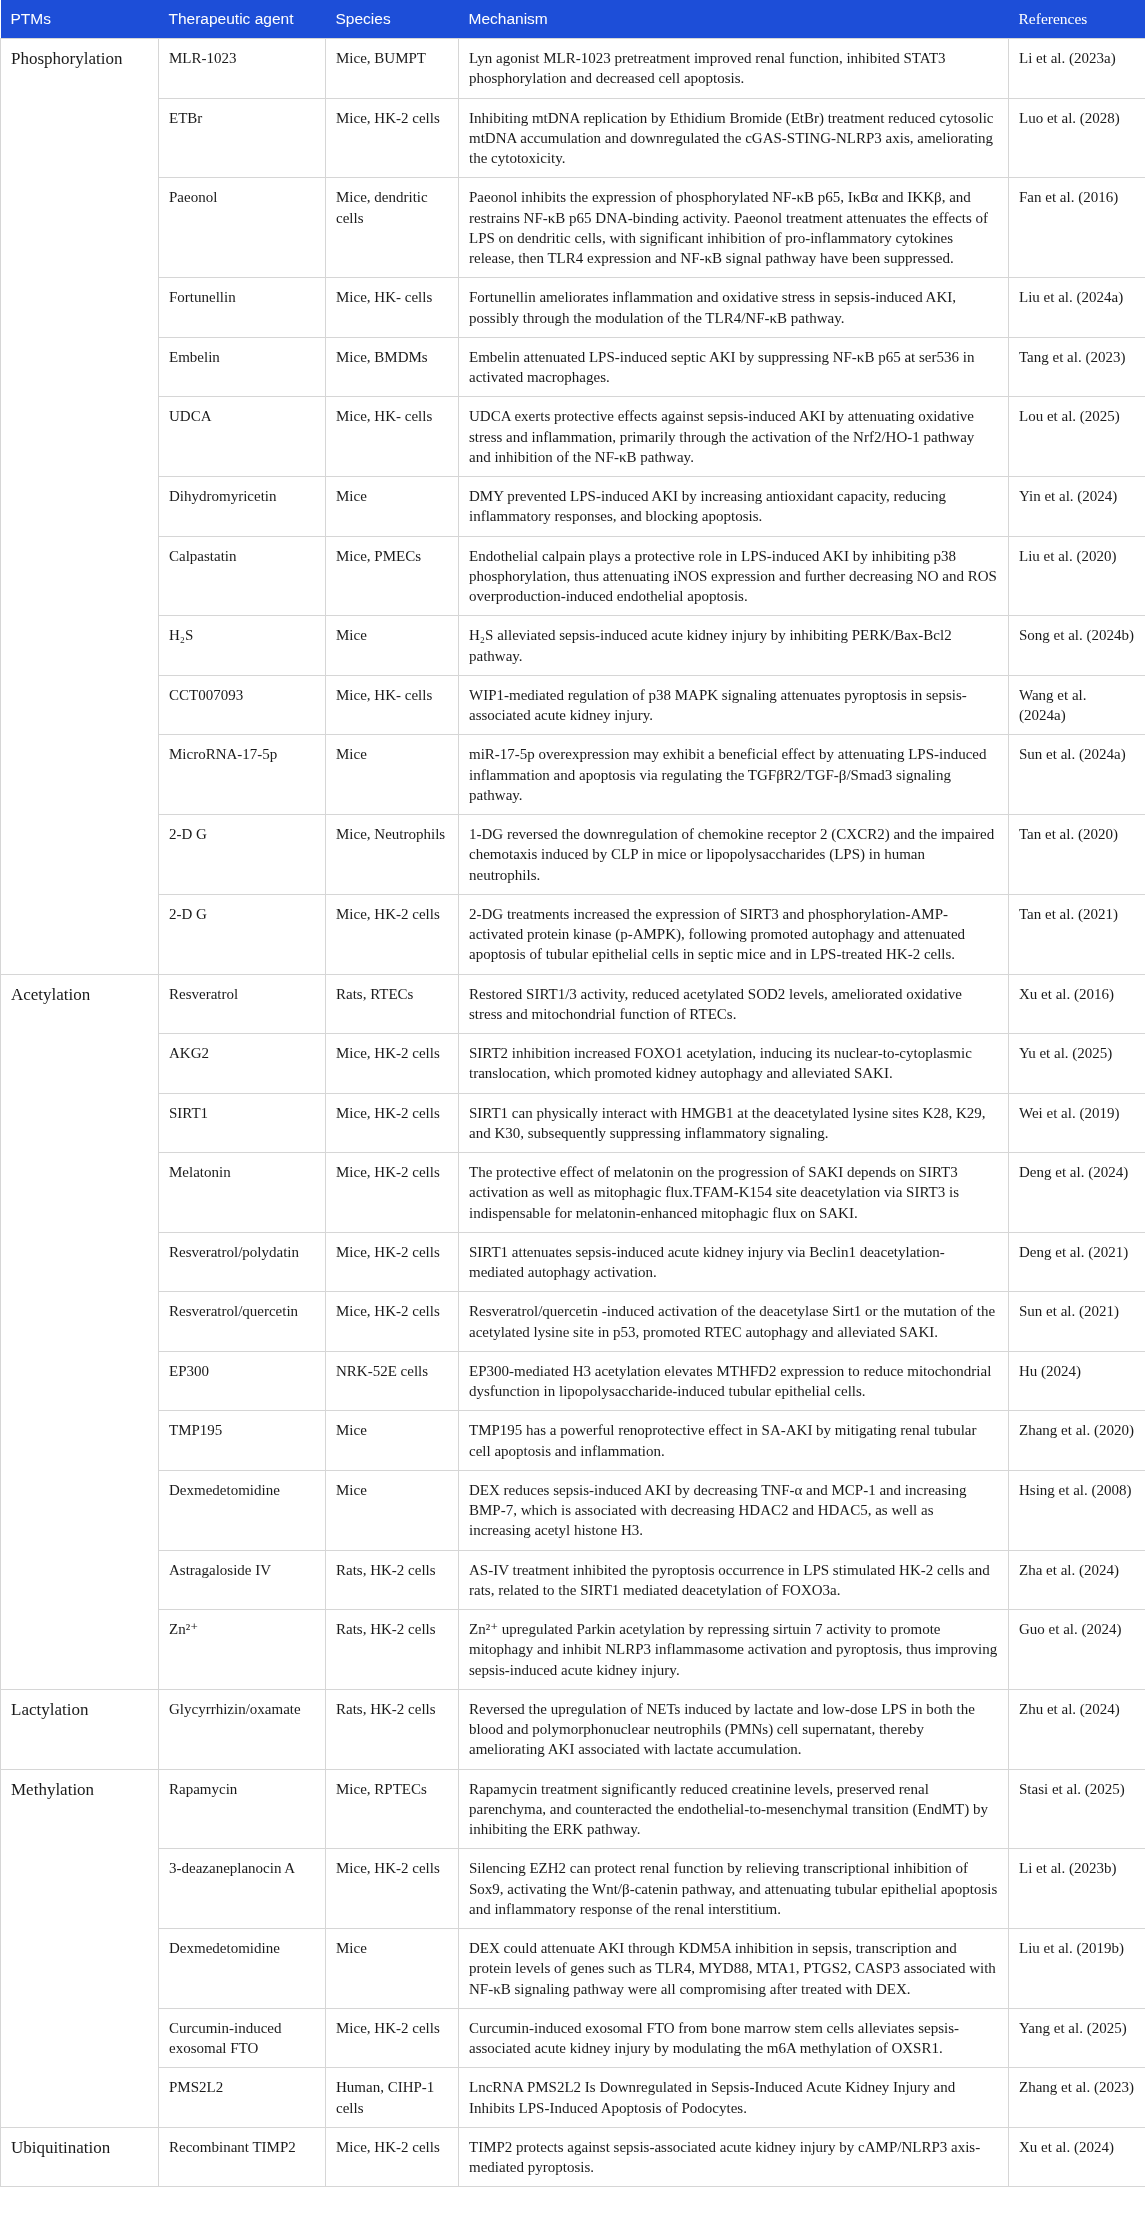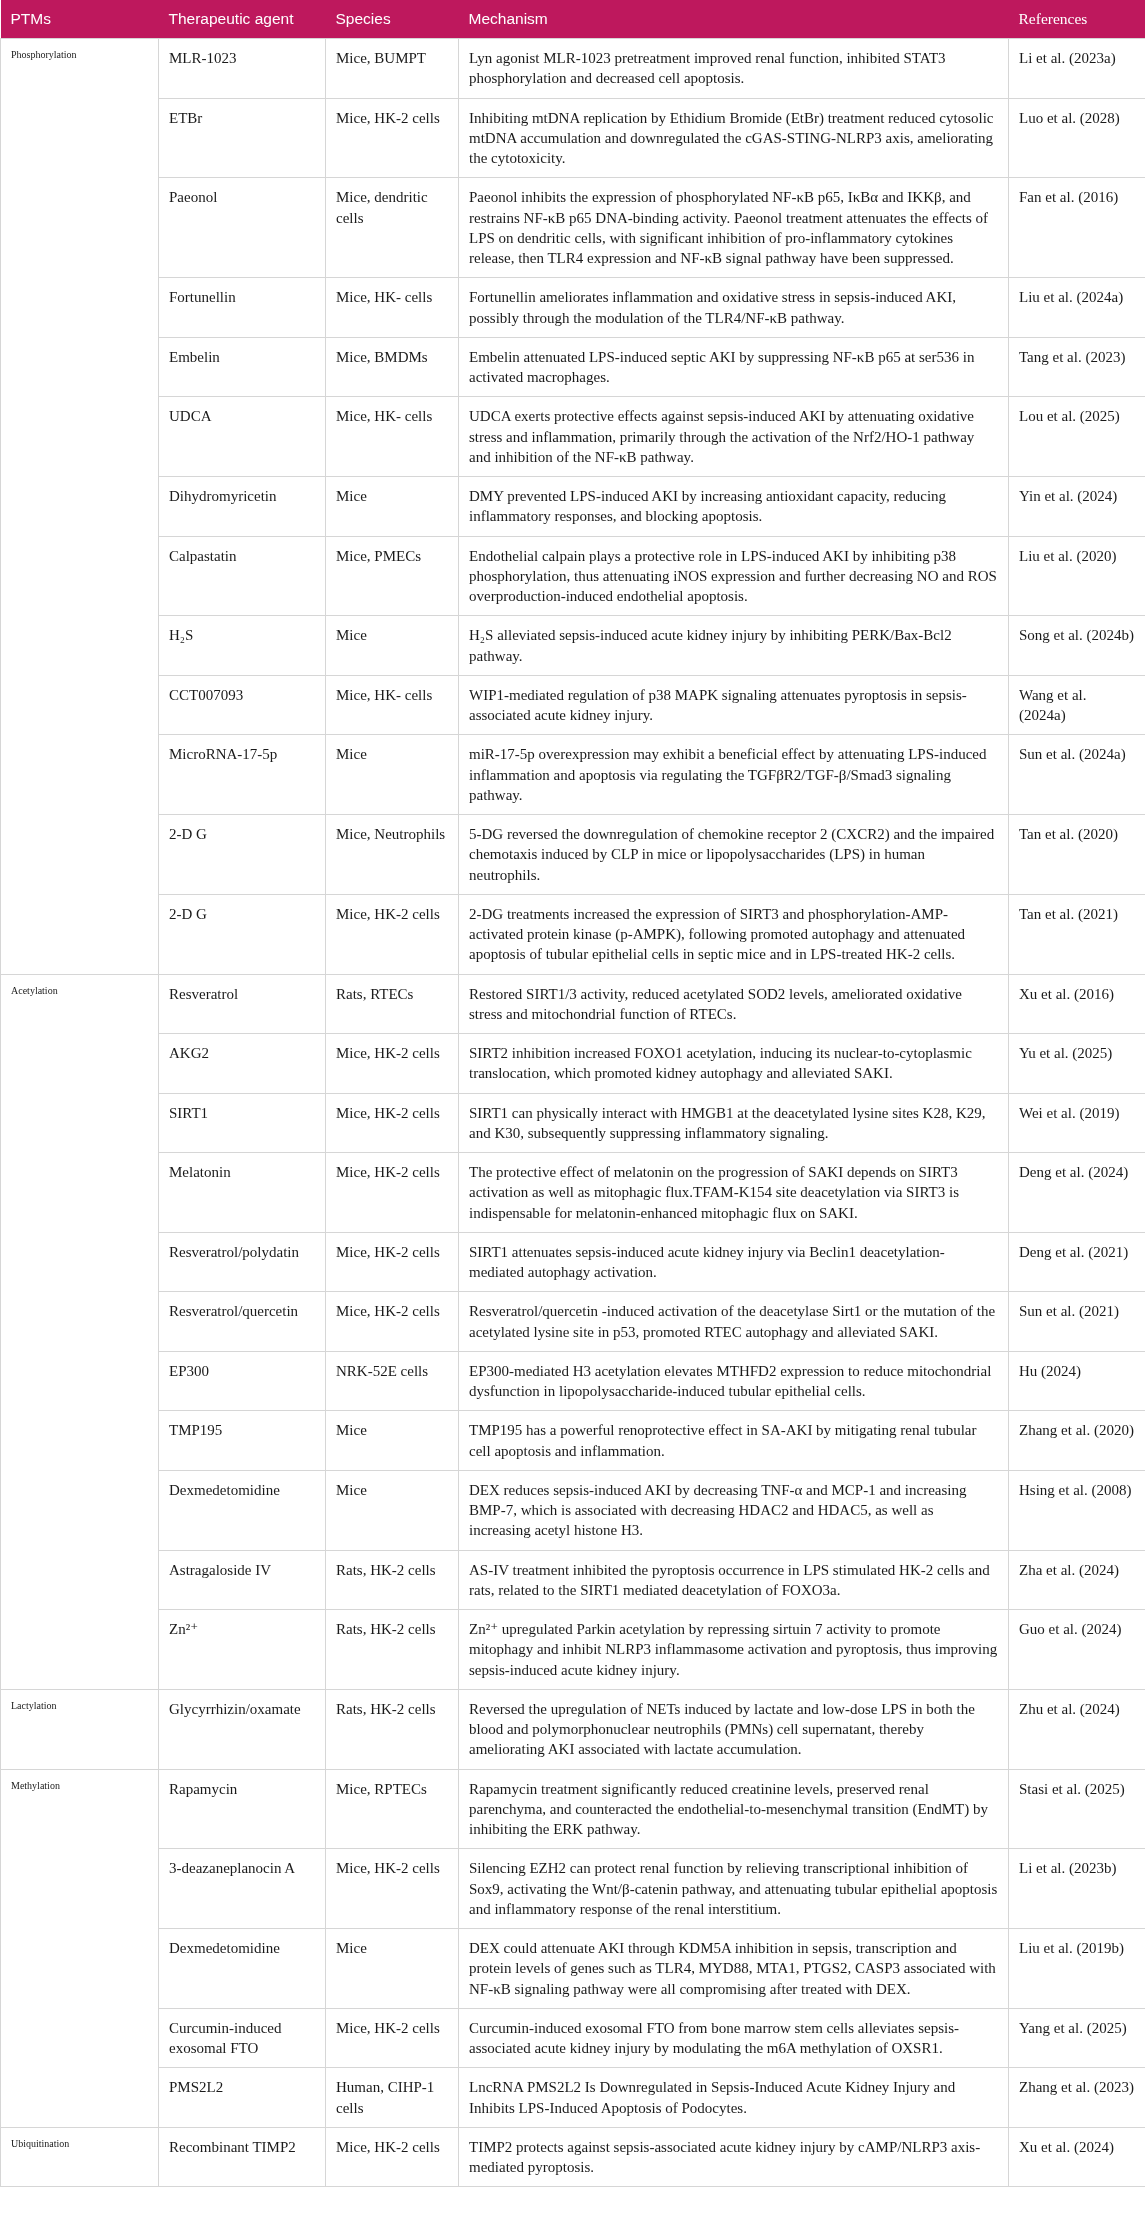--- a/index.html
+++ b/index.html
@@ -11,42 +11,42 @@
     width: 1145px;
     font-family: "Liberation Serif", "DejaVu Serif", serif;
     color: #1a1a1a;
   }
   table {
     width: 1145px;
     border-collapse: collapse;
     table-layout: fixed;
   }
   thead th {
-    background: #be185d;
+    background: #1d4ed8;
     color: #ffffff;
     font-family: "Liberation Sans", "DejaVu Sans", sans-serif;
     font-size: 15.5px;
     font-weight: 400;
     text-align: left;
     vertical-align: middle;
     padding: 10px 10px 10px 10px;
     border: none;
   }
   tbody td {
     border: 1px solid #d6d6d6;
     vertical-align: top;
     text-align: left;
     font-size: 15px;
     line-height: 1.35;
     padding: 9px 10px;
     background: #ffffff;
     word-wrap: break-word;
   }
   td.ptm-cell {
-    font-size: 10px;
+    font-size: 17px;
   }
   .c0 { width: 158px; }
   .c1 { width: 167px; }
   .c2 { width: 133px; }
   .c3 { width: 550px; }
   .c4 { width: 137px; font-family: Liberation Serif, serif; }
 </style>
 </head>
 <body>
 
@@ -131,21 +131,21 @@
       </tr>
       <tr>
         <td class="c1">MicroRNA-17-5p</td>
         <td class="c2">Mice</td>
         <td class="c3">miR-17-5p overexpression may exhibit a beneficial effect by attenuating LPS-induced inflammation and apoptosis via regulating the TGFβR2/TGF-β/Smad3 signaling pathway.</td>
         <td class="c4">Sun et al. (2024a)</td>
       </tr>
       <tr>
         <td class="c1">2-D G</td>
         <td class="c2">Mice, Neutrophils</td>
-        <td class="c3">5-DG reversed the downregulation of chemokine receptor 2 (CXCR2) and the impaired chemotaxis induced by CLP in mice or lipopolysaccharides (LPS) in human neutrophils.</td>
+        <td class="c3">1-DG reversed the downregulation of chemokine receptor 2 (CXCR2) and the impaired chemotaxis induced by CLP in mice or lipopolysaccharides (LPS) in human neutrophils.</td>
         <td class="c4">Tan et al. (2020)</td>
       </tr>
       <tr>
         <td class="c1">2-D G</td>
         <td class="c2">Mice, HK-2 cells</td>
         <td class="c3">2-DG treatments increased the expression of SIRT3 and phosphorylation-AMP-activated protein kinase (p-AMPK), following promoted autophagy and attenuated apoptosis of tubular epithelial cells in septic mice and in LPS-treated HK-2 cells.</td>
         <td class="c4">Tan et al. (2021)</td>
       </tr>
       <tr>
         <td rowspan="11" class="ptm-cell c0">Acetylation</td>

